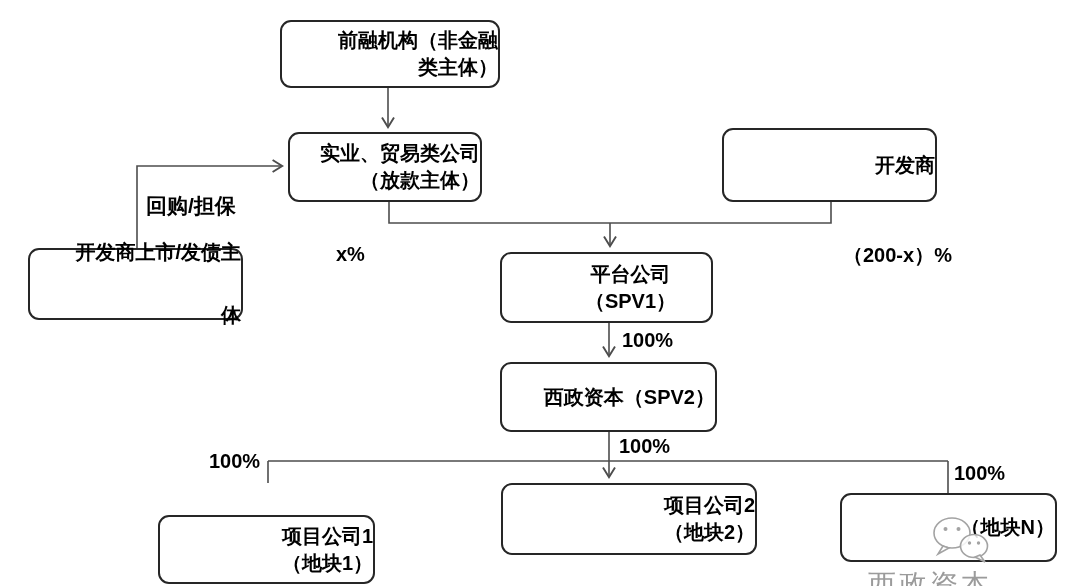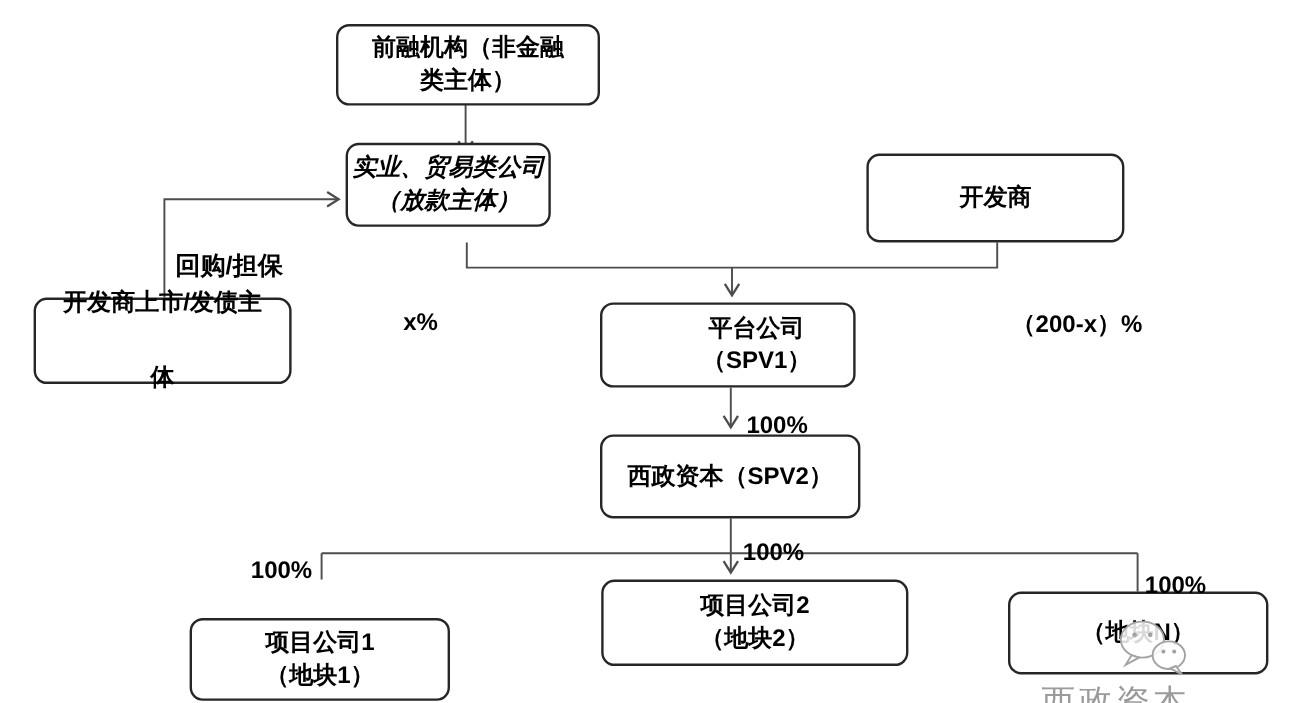--- a/index.html
+++ b/index.html
@@ -23,44 +23,43 @@
     stroke-width: 1.6px;
   }
   .node {
     position: absolute;
     box-sizing: border-box;
     background: #ffffff;
     border: 2px solid #262626;
     border-radius: 11px;
     display: flex;
     flex-direction: column;
-    align-items: center;
+    align-items: flex-end;
     justify-content: center;
     text-align: center;
     font-weight: bold;
     font-size: 20px;
     line-height: 27px;
     z-index: 2;
   }
   .node-front     { left: 280px; top: 20px;  width: 220px; height: 68px; }
-  .node-lending   { left: 288px; top: 119px; width: 171px; height: 70px; font-style: italic; }
+  .node-lending   { left: 288px; top: 132px; width: 194px; height: 70px; }
   .node-developer { left: 722px; top: 128px; width: 215px; height: 74px; }
   .node-listed    { left: 28px;  top: 248px; width: 215px; height: 72px; gap: 36px; }
   .node-spv1      { left: 500px; top: 252px; width: 213px; height: 71px; padding-left: 48px; }
   .node-spv2      { left: 500px; top: 362px; width: 217px; height: 70px; }
   .node-proj1     { left: 158px; top: 483px; width: 217px; height: 69px; margin-top: 32px; }
   .node-proj2     { left: 501px; top: 483px; width: 256px; height: 72px; }
   .node-projN     { left: 840px; top: 493px; width: 217px; height: 69px; }
   .elabel {
     position: absolute;
     font-weight: bold;
     font-size: 20px;
     white-space: nowrap;
     z-index: 3;
-    margin-top: 15px;
   }
   .lbl-repurchase { left: 146px; top: 192px; font-size: 21px; }
   .lbl-x          { left: 336px; top: 243px; }
   .lbl-remainder  { left: 843px; top: 242px; }
   .lbl-100-a      { left: 622px; top: 329px; }
   .lbl-100-b      { left: 619px; top: 435px; }
   .lbl-100-left   { left: 209px; top: 450px; }
   .lbl-100-right  { left: 954px; top: 462px; }
   .watermark {
     position: absolute;

